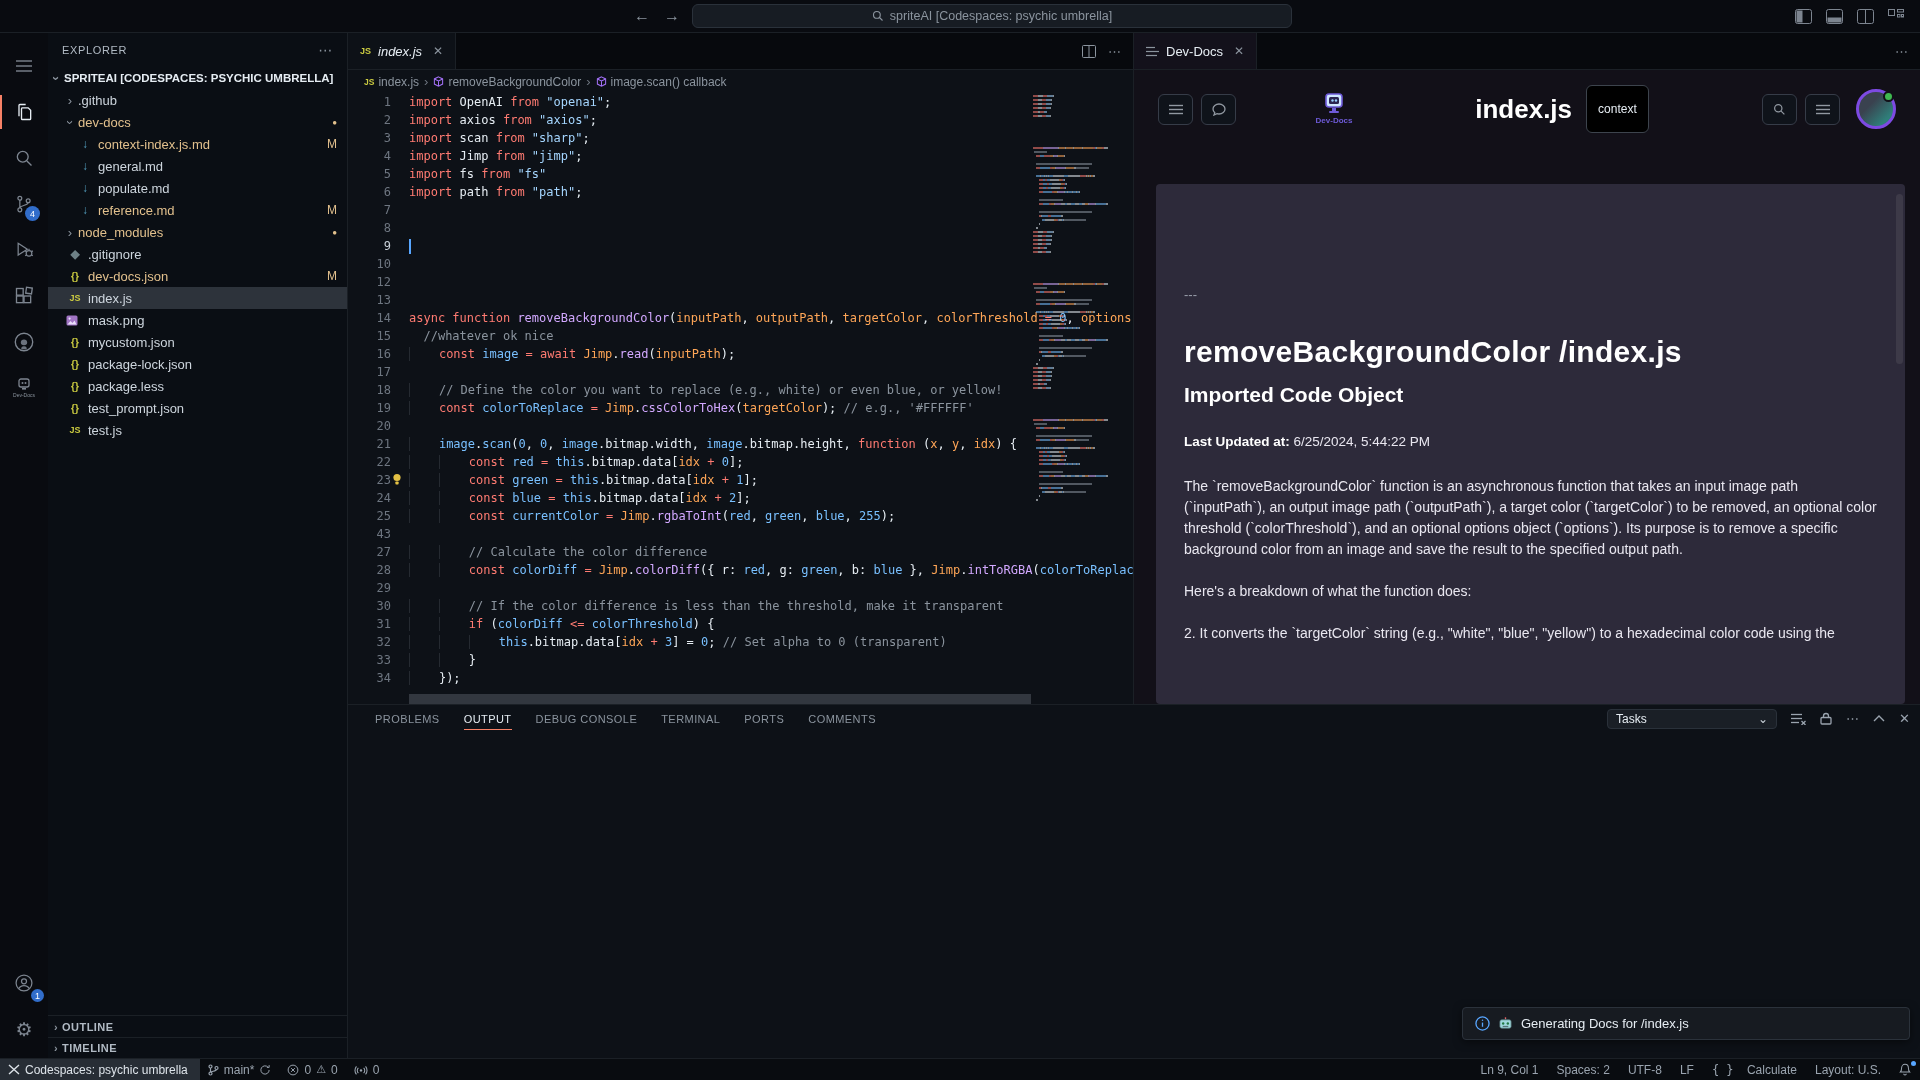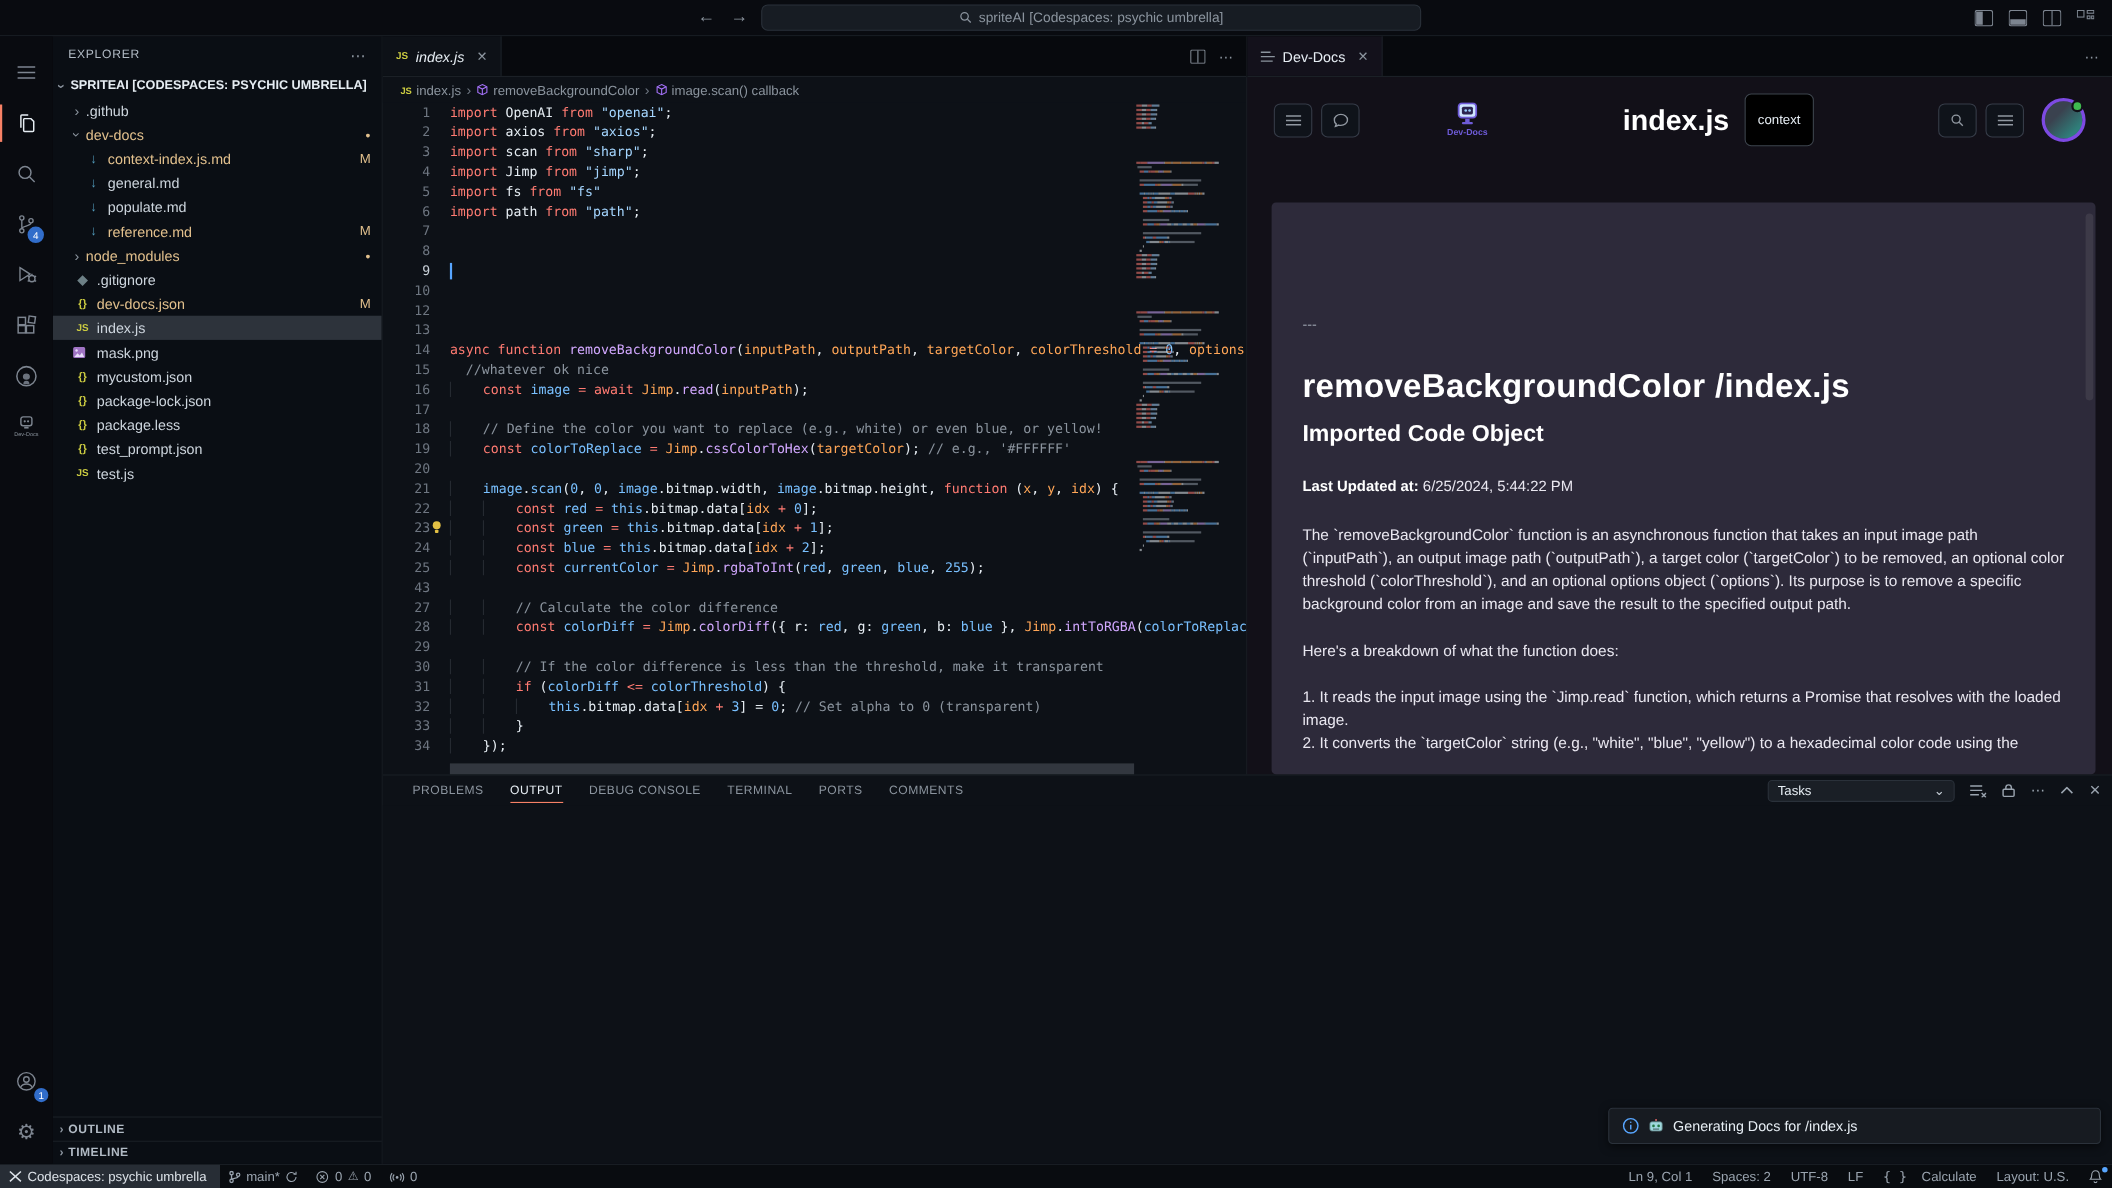--- a/index.html
+++ b/index.html
@@ -1153,21 +1153,20 @@
                   </div>
               </div>
             </div>
             <div class="dd-card">
               <div class="fm">---</div>
               <h1>removeBackgroundColor /index.js</h1>
               <h2>Imported Code Object</h2>
               <div class="updated"><b>Last Updated at:</b><span> 6/25/2024, 5:44:22 PM</span></div>
               <p>The `removeBackgroundColor` function is an asynchronous function that takes an input image path (`inputPath`), an output image path (`outputPath`), a target color (`targetColor`) to be removed, an optional color threshold (`colorThreshold`), and an optional options object (`options`). Its purpose is to remove a specific background color from an image and save the result to the specified output path.</p>
               <p>Here's a breakdown of what the function does:</p>
-              <p class="li">1. It reads the input image using the `Jimp.read` function, which returns a Promise that resolves with the loaded image.</p>
               <p class="li">2. It converts the `targetColor` string (e.g., "white", "blue", "yellow") to a hexadecimal color code using the</p>
               <div class="dd-scrollthumb"></div>
             </div>
           </div>
         </div>
       </div>
 
       <div class="panel">
         <div class="panel-header">
           <div id="panel-tabs" style="display:flex;align-items:stretch;height:27px;">

